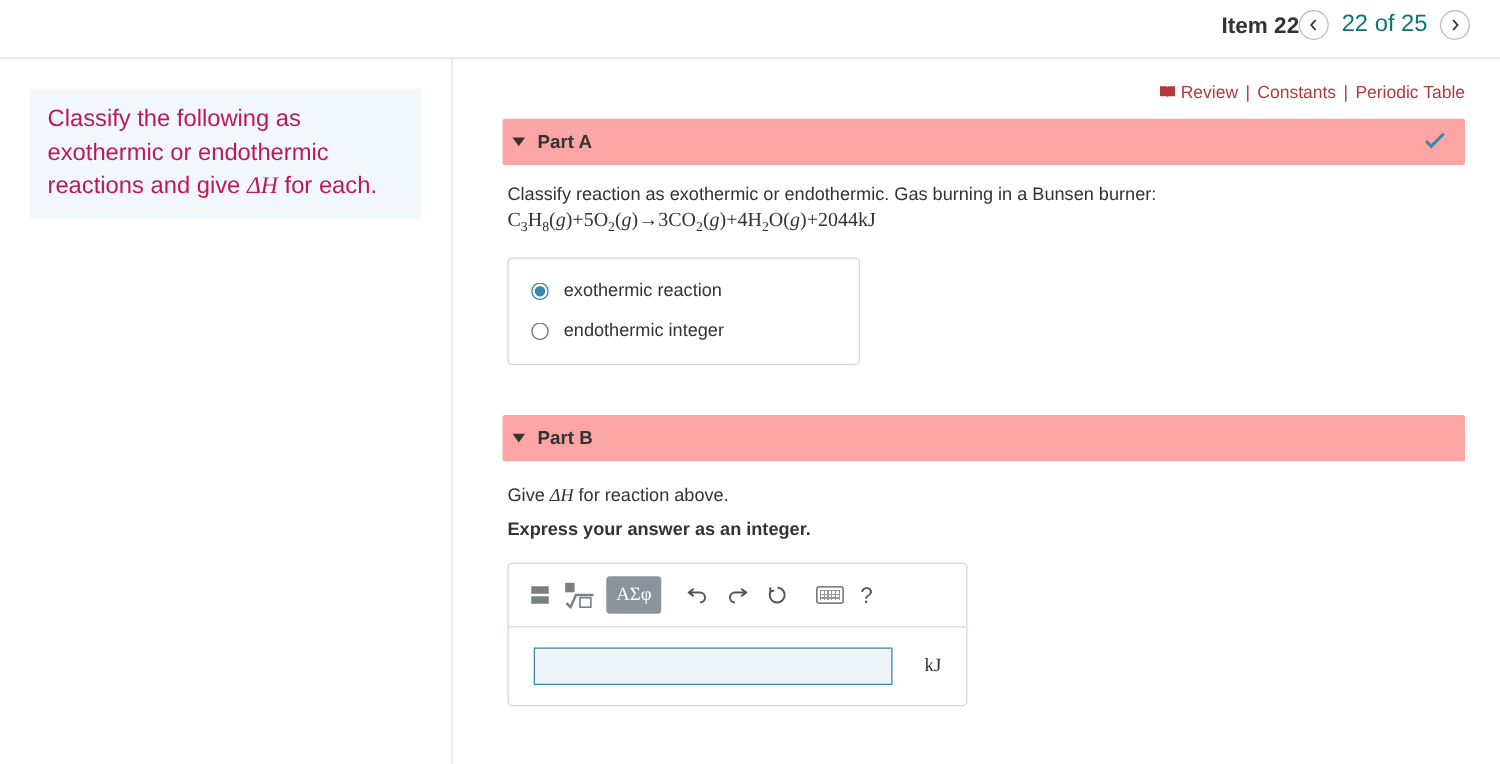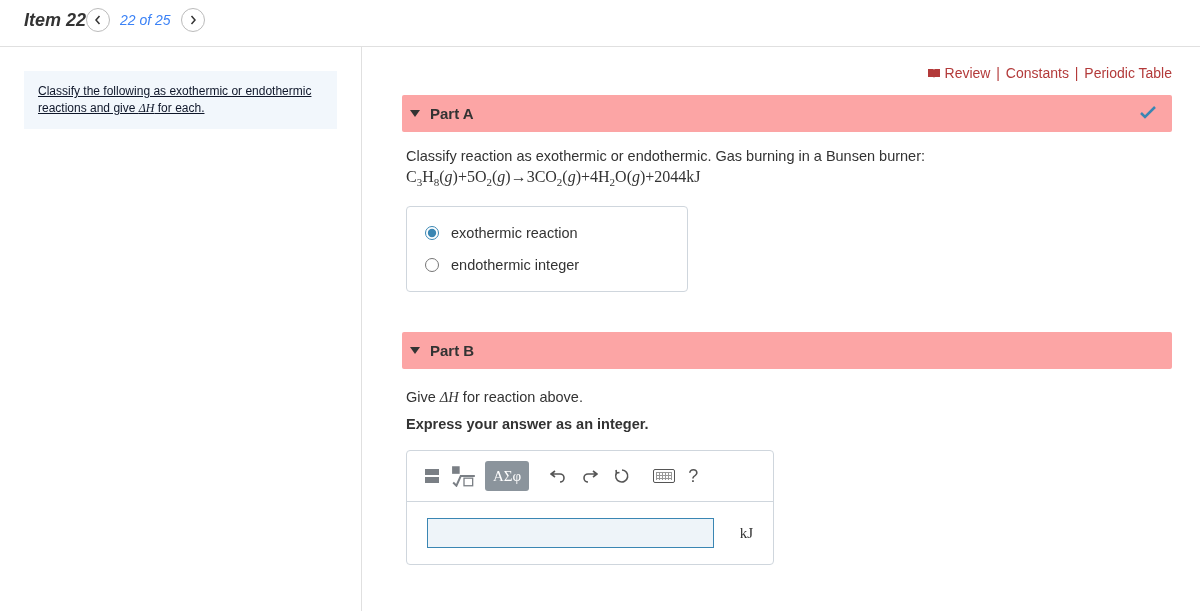--- a/index.html
+++ b/index.html
@@ -1,26 +1,26 @@
 <!DOCTYPE html>
 <html><head>
 <meta charset="utf-8">
 <style>
   * { box-sizing: border-box; margin: 0; padding: 0; }
   body { font-family: Arial, Helvetica, sans-serif; font-size: 14px; color: #333; background: #fff; }
-  .header { display: flex; align-items: center; justify-content: flex-start; padding: 8px 24px 14px 24px; border-bottom: 1px solid #e0e0e0; font-style: italic; }
+  .header { display: flex; align-items: center; justify-content: flex-end; padding: 8px 24px 14px 24px; border-bottom: 1px solid #e0e0e0; }
   .header-title { font-size: 18px; font-weight: bold; color: #333; }
   .header-nav { display: flex; align-items: center; gap: 10px; }
   .nav-btn { width: 24px; height: 24px; border: 1px solid #bbb; border-radius: 50%; background: #fff; display: flex; align-items: center; justify-content: center; cursor: pointer; color: #333; }
   .nav-btn svg { width: 10px; height: 10px; }
-  .nav-label { font-size: 14px; color: #3b82f6; }
+  .nav-label { font-size: 19px; color: #0f766e; }
 
   .layout { display: flex; }
   .left-col { width: 362px; padding: 24px; border-right: 1px solid #e0e0e0; min-height: 573px; }
-  .instruction-box { background: #f2f7fc; padding: 12px 14px; color: #0f172a; line-height: 1.4; font-size: 12px; text-decoration: underline; }
+  .instruction-box { background: #f2f7fc; padding: 12px 14px; color: #be185d; line-height: 1.4; font-size: 19px; }
   .instruction-box .dh { font-family: 'Times New Roman', serif; font-style: italic; }
 
   .right-col { flex: 1; padding: 18px 28px 0 40px; }
   .top-links { text-align: right; margin-bottom: 14px; font-size: 14px; }
   .top-links .book-icon { display: inline-block; width: 14px; height: 11px; vertical-align: -1px; margin-right: 4px; }
   .top-links a { color: #b33a3a; text-decoration: none; cursor: pointer; }
   .top-links .sep { color: #b33a3a; margin: 0 2px; }
 
   .part { margin-bottom: 40px; }
   .part-header { background: #fca5a5; padding: 10px 16px 10px 8px; display: flex; align-items: center; justify-content: space-between; border-radius: 2px; }

